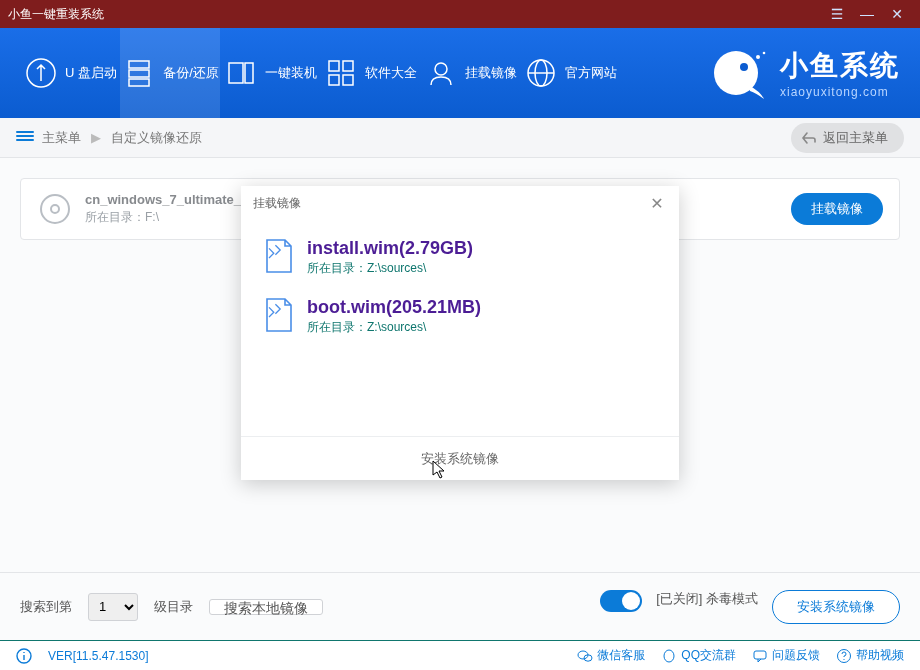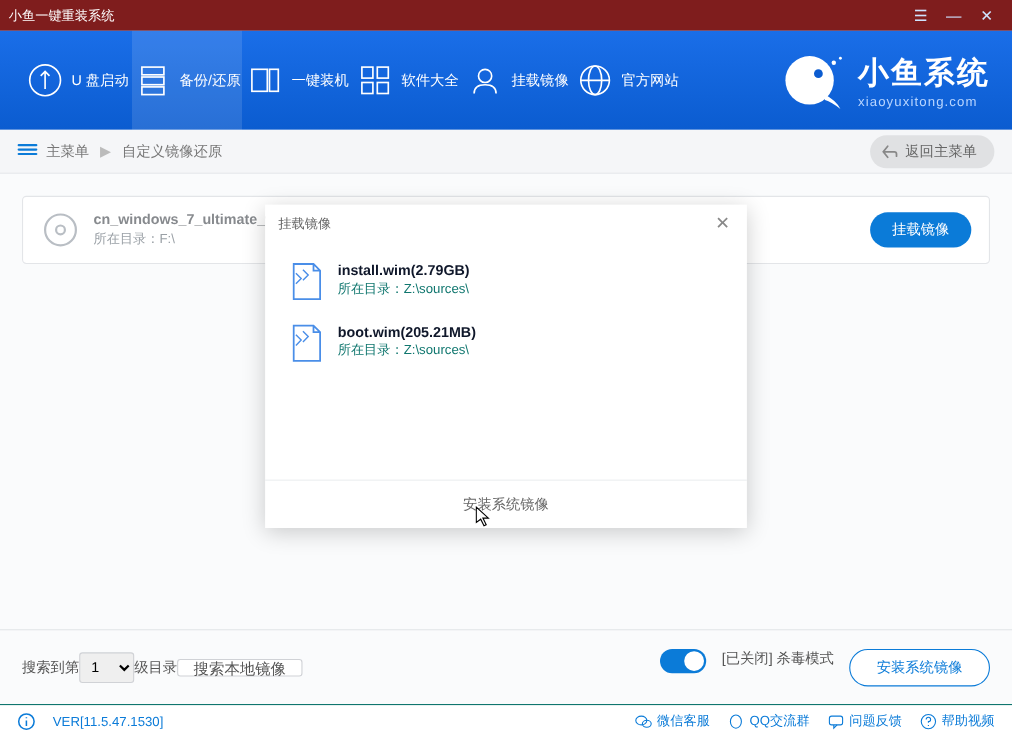--- a/index.html
+++ b/index.html
@@ -29,42 +29,42 @@
 .back-btn { margin-left: auto; background: #e0e1e3; border-radius: 16px; height: 30px; padding: 0 16px 0 10px; display: flex; align-items: center; gap: 6px; color: #666; font-size: 13px; cursor: pointer; }
 
 .main { position: relative; height: calc(670px - 28px - 90px - 40px - 30px); background: #fafbfc; padding: 20px; }
 .file-card { border: 1px solid #e3e5e8; border-radius: 4px; padding: 12px 16px; display: flex; align-items: center; gap: 12px; background: #fff; }
 .file-icon { width: 36px; height: 36px; }
 .file-info { flex: 1; display: flex; flex-direction: column; gap: 2px; }
 .file-name { color: #878a8e; font-size: 13px; font-weight: 600; }
 .file-path { color: #9aa0a6; font-size: 12px; }
 .mount-btn { margin-left: auto; background: #0b7bd8; color: #fff; border: none; border-radius: 16px; height: 32px; padding: 0 20px; font-size: 13px; cursor: pointer; }
 
-.bottom-bar { position: absolute; bottom: 30px; left: 0; right: 0; height: 68px; border-top: 1px solid #e3e5e8; background: #fafbfc; display: flex; align-items: center; padding: 16px 20px; font-size: 13px; color: #555; gap: 0; }
+.bottom-bar { position: absolute; bottom: 30px; left: 0; right: 0; height: 68px; border-top: 1px solid #e3e5e8; background: #fafbfc; display: flex; align-items: center; padding: 16px 20px; font-size: 13px; color: #555; gap: 16px; }
 .level-select { width: 50px; height: 28px; border: 1px solid #d0d2d6; border-radius: 3px; padding: 0 6px; font-size: 13px; }
 .search-local-btn { border: 1px solid #d0d2d6; background: #fff; border-radius: 3px; height: 16px; padding: 0 14px; font-size: 14px; cursor: pointer; color: #555; }
 .bb-right { margin-left: auto; display: flex; align-items: flex-start; gap: 14px; }
 .toggle { width: 42px; height: 22px; background: #0b7bd8; border-radius: 11px; position: relative; cursor: pointer; }
 .toggle-knob { position: absolute; right: 2px; top: 2px; width: 18px; height: 18px; background: #fff; border-radius: 50%; }
 .install-btn { border: 1px solid #0b7bd8; color: #0b7bd8; background: #fff; border-radius: 18px; height: 34px; padding: 0 24px; font-size: 13px; cursor: pointer; }
 
 .statusbar { position: absolute; bottom: 0; left: 0; right: 0; height: 30px; background: #fff; border-top: 1px solid #0f766e; display: flex; align-items: center; padding: 0 16px; font-size: 12px; color: #0b7bd8; gap: 16px; }
 .statusbar .spacer { flex: 1; }
 .sb-item { display: flex; align-items: center; gap: 4px; cursor: pointer; color: #0b7bd8; }
 .sb-icon { width: 16px; height: 16px; }
 
 .modal-overlay { position: absolute; top: 158px; left: 0; right: 0; bottom: 30px; background: rgba(0,0,0,0); display: flex; justify-content: center; pointer-events: none; }
 .modal { pointer-events: auto; width: 438px; background: #fff; box-shadow: 0 4px 20px rgba(0,0,0,0.2); display: flex; flex-direction: column; margin-top: 28px; height: 294px; }
 .modal-header { height: 34px; display: flex; align-items: center; padding: 0 12px; font-size: 12px; color: #666; border-bottom: 0; }
 .modal-close { margin-left: auto; width: 20px; height: 20px; display: flex; align-items: center; justify-content: center; cursor: pointer; color: #888; font-size: 16px; }
 .modal-body { flex: 1; padding: 8px 16px; overflow: auto; }
 .wim-item { display: flex; gap: 12px; padding: 10px 6px; cursor: pointer; }
 .wim-icon { width: 32px; height: 36px; flex-shrink: 0; }
 .wim-info { display: flex; flex-direction: column; gap: 1px; }
-.wim-name { color: #0f172a; font-size: 13px; font-weight: 600; }
+.wim-name { color: #4c1d95; font-size: 18px; font-weight: 600; }
 .wim-path { color: #0f766e; font-size: 12px; }
 .modal-footer { height: 44px; border-top: 1px solid #eceef0; display: flex; align-items: center; justify-content: center; color: #666; font-size: 13px; cursor: pointer; }
 
 .cursor { position: absolute; left: 432px; top: 460px; width: 16px; height: 20px; z-index: 100; pointer-events: none; }
 </style>
 </head>
 <body>
 
 <div class="titlebar">
   <div class="titlebar-title">小鱼一键重装系统</div>

